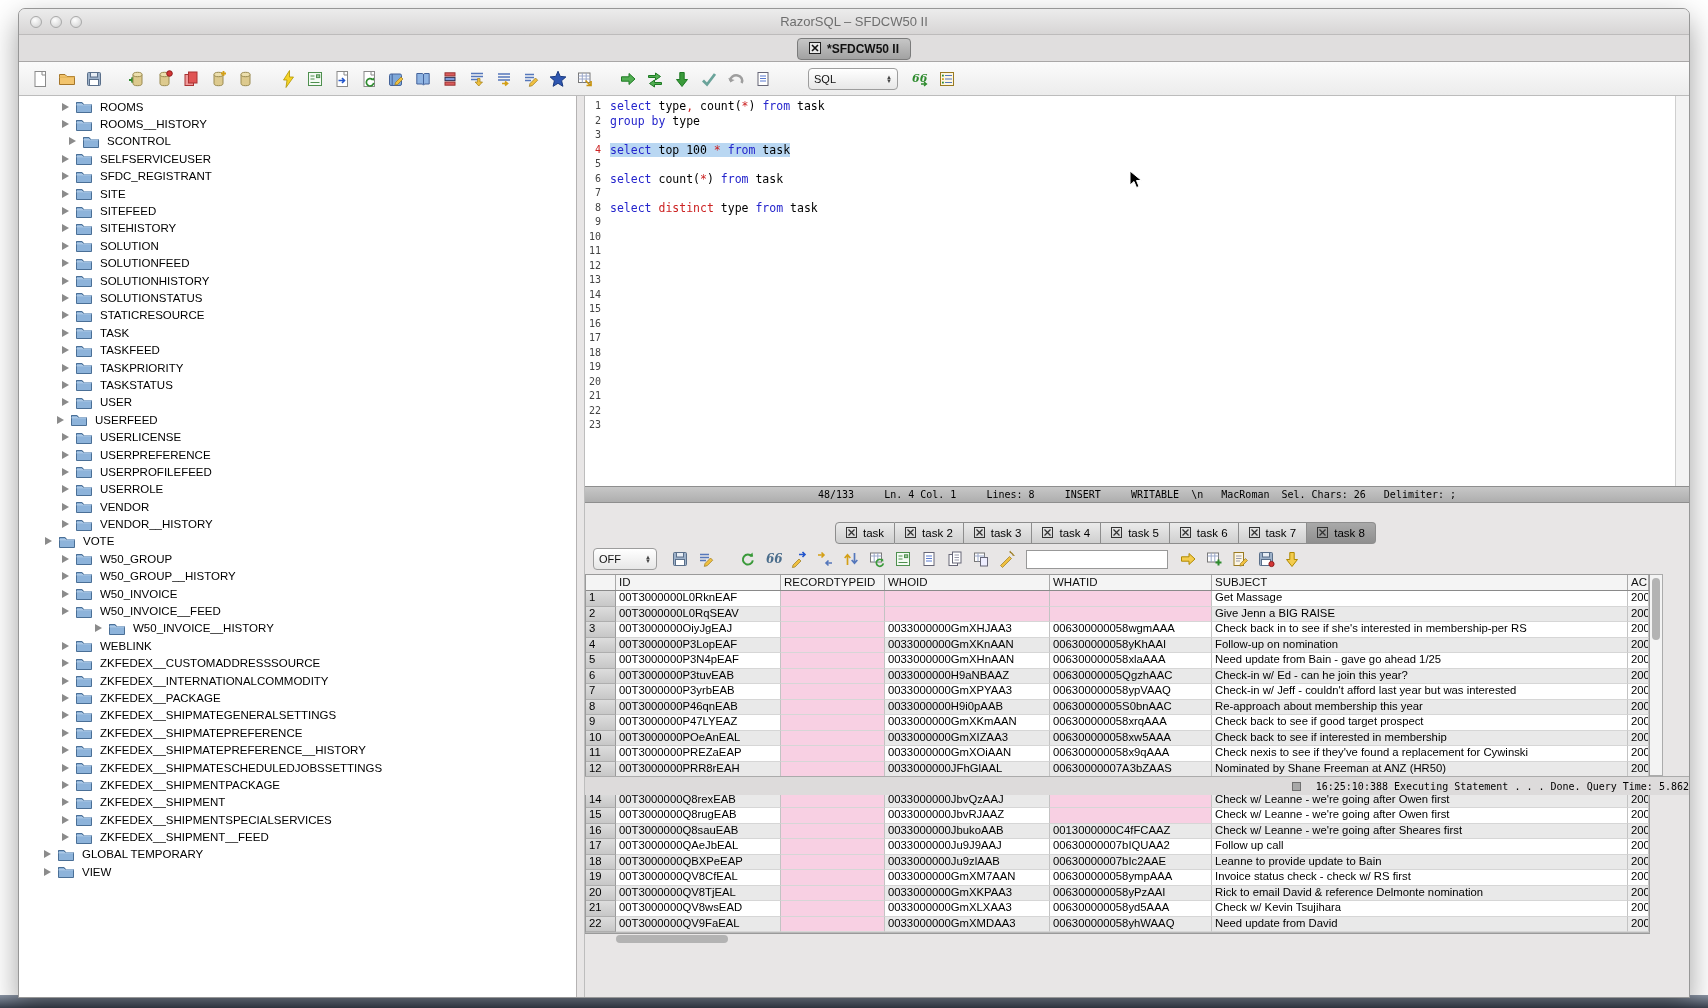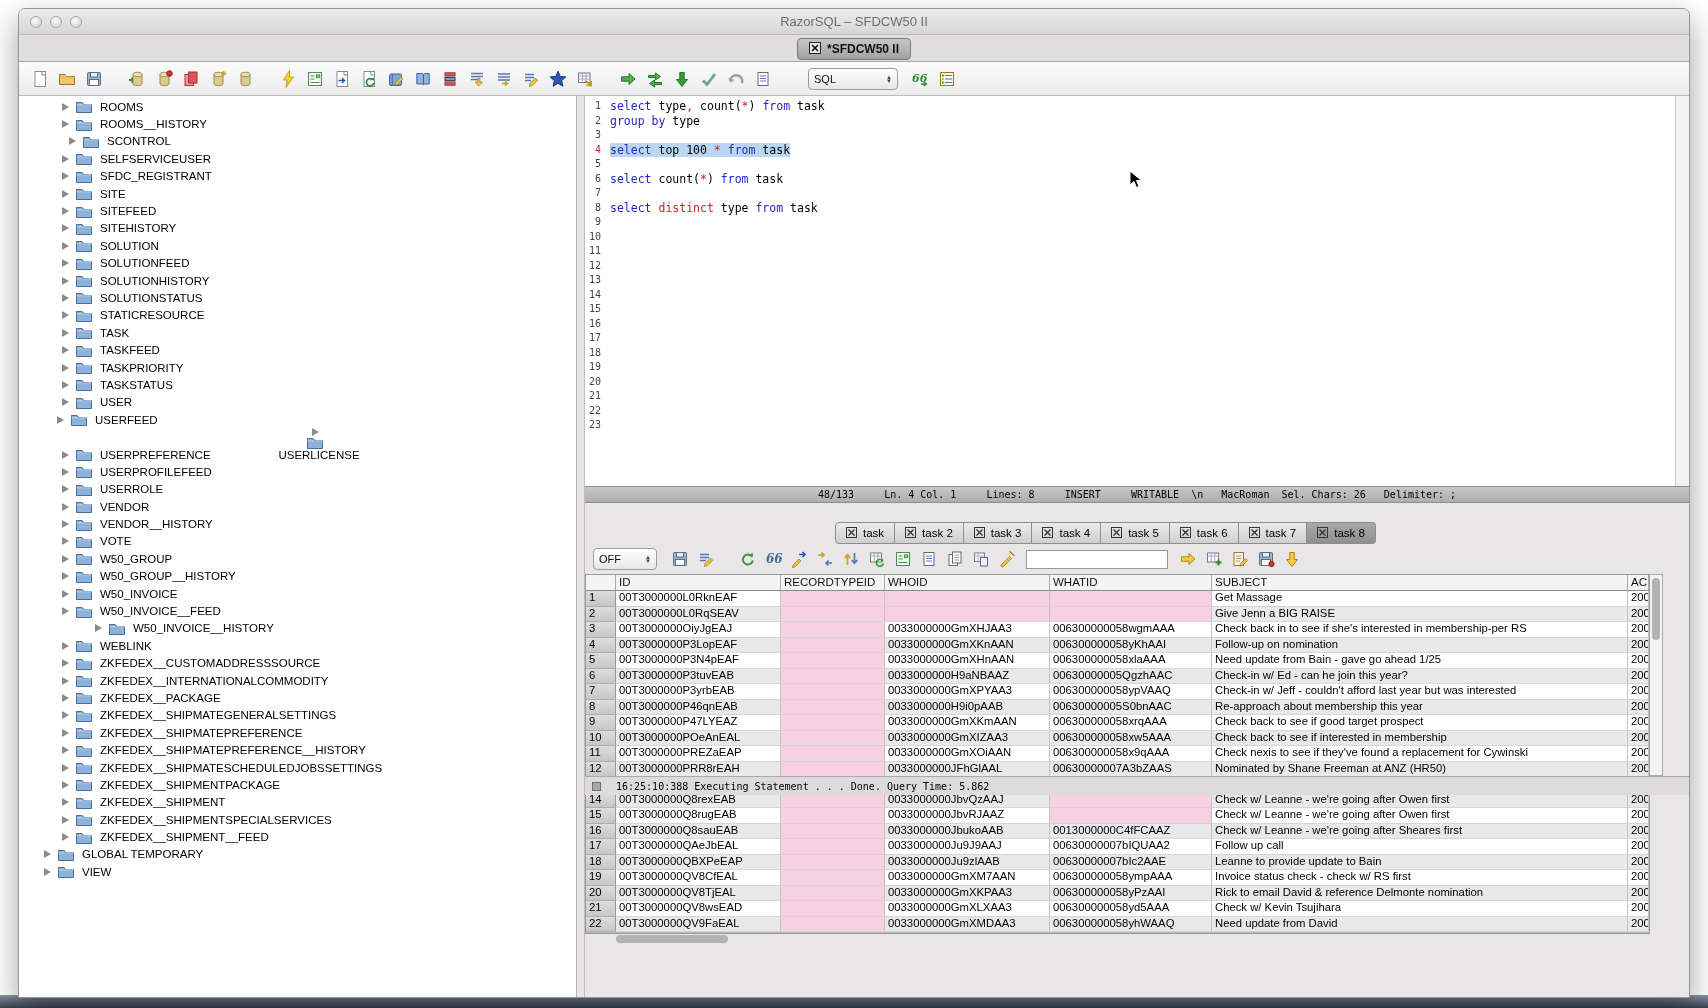--- a/index.html
+++ b/index.html
@@ -93,21 +93,21 @@
   .g-c.numc { background:linear-gradient(#dddddd,#c7c7c7); border-right:1px solid #9a9a9a;
     border-bottom:1px solid #aeaeae; }
   .g-c.nullc { background:#f8d0e3; }
   .grid-hsb { height:13px; border:1px solid #9a9a9a; border-top:1px solid #b9b9b9; background:#f6f6f6; position:relative; }
   .grid-hsb .thumb { position:absolute; top:2px; left:30px; width:112px; height:8px; border-radius:4px; background:#b3b3b3; }
   .grid-vsb { width:13px; flex:0 0 13px; background:#f3f3f3; border:1px solid #ababab; border-left:none; position:relative; }
   .grid-vsb .thumb { position:absolute; top:3px; left:2px; width:8px; height:62px; border-radius:4px; background:#b3b3b3; }
 
   .bottom-status { height:19px; flex:0 0 19px; border-top:1px solid #ababab; background:#dddbdb;
     display:flex; align-items:center; padding-left:7px; gap:15px;
-    font-family:"DejaVu Sans Mono", monospace; font-size:10px; color:#000; }
+    font-family:"DejaVu Sans Mono", monospace; font-size:10px; color:#000;justify-content:flex-end; }
   .bottom-status .sq { width:9px; height:9px; background:#a8a8a8; border:1px solid #6e6e6e; }
   .bottom-pad { flex:1; }
 
   .cursor-ptr { position:absolute; left:1110px; top:161px; z-index:50; pointer-events:none; }
 </style>
 </head>
 <body>
 
 <div class="desktop-band"></div>
 
@@ -498,21 +498,21 @@
           <span class="tri"></span>
           <span class="folder">
             <svg width="16" height="13" viewBox="0 0 16 13">
               <path d="M0.5,2.5 h5.5 l1.5,2 h8 v8 h-15 z" fill="#8db3da" stroke="#4a6f96"></path>
               <path d="M0.5,4.8 h15" stroke="#b9d2ea"></path>
               <path d="M0.5,2.5 h5.5 l1.5,2" fill="none" stroke="#4a6f96"></path>
             </svg>
           </span>
           <span>USERFEED</span>
         </div>
-        <div class="tree-item" style="padding-left: 43px; flex-direction: column;">
+        <div class="tree-item" style="padding-left: 43px;">
           <span class="tri"></span>
           <span class="folder">
             <svg width="16" height="13" viewBox="0 0 16 13">
               <path d="M0.5,2.5 h5.5 l1.5,2 h8 v8 h-15 z" fill="#8db3da" stroke="#4a6f96"></path>
               <path d="M0.5,4.8 h15" stroke="#b9d2ea"></path>
               <path d="M0.5,2.5 h5.5 l1.5,2" fill="none" stroke="#4a6f96"></path>
             </svg>
           </span>
           <span>USERLICENSE</span>
         </div>
@@ -564,21 +564,21 @@
           <span class="tri"></span>
           <span class="folder">
             <svg width="16" height="13" viewBox="0 0 16 13">
               <path d="M0.5,2.5 h5.5 l1.5,2 h8 v8 h-15 z" fill="#8db3da" stroke="#4a6f96"></path>
               <path d="M0.5,4.8 h15" stroke="#b9d2ea"></path>
               <path d="M0.5,2.5 h5.5 l1.5,2" fill="none" stroke="#4a6f96"></path>
             </svg>
           </span>
           <span>VENDOR__HISTORY</span>
         </div>
-        <div class="tree-item" style="padding-left: 43px; text-align: right;">
+        <div class="tree-item" style="padding-left: 26px; text-align: right;">
           <span class="tri"></span>
           <span class="folder">
             <svg width="16" height="13" viewBox="0 0 16 13">
               <path d="M0.5,2.5 h5.5 l1.5,2 h8 v8 h-15 z" fill="#8db3da" stroke="#4a6f96"></path>
               <path d="M0.5,4.8 h15" stroke="#b9d2ea"></path>
               <path d="M0.5,2.5 h5.5 l1.5,2" fill="none" stroke="#4a6f96"></path>
             </svg>
           </span>
           <span>VOTE</span>
         </div>

